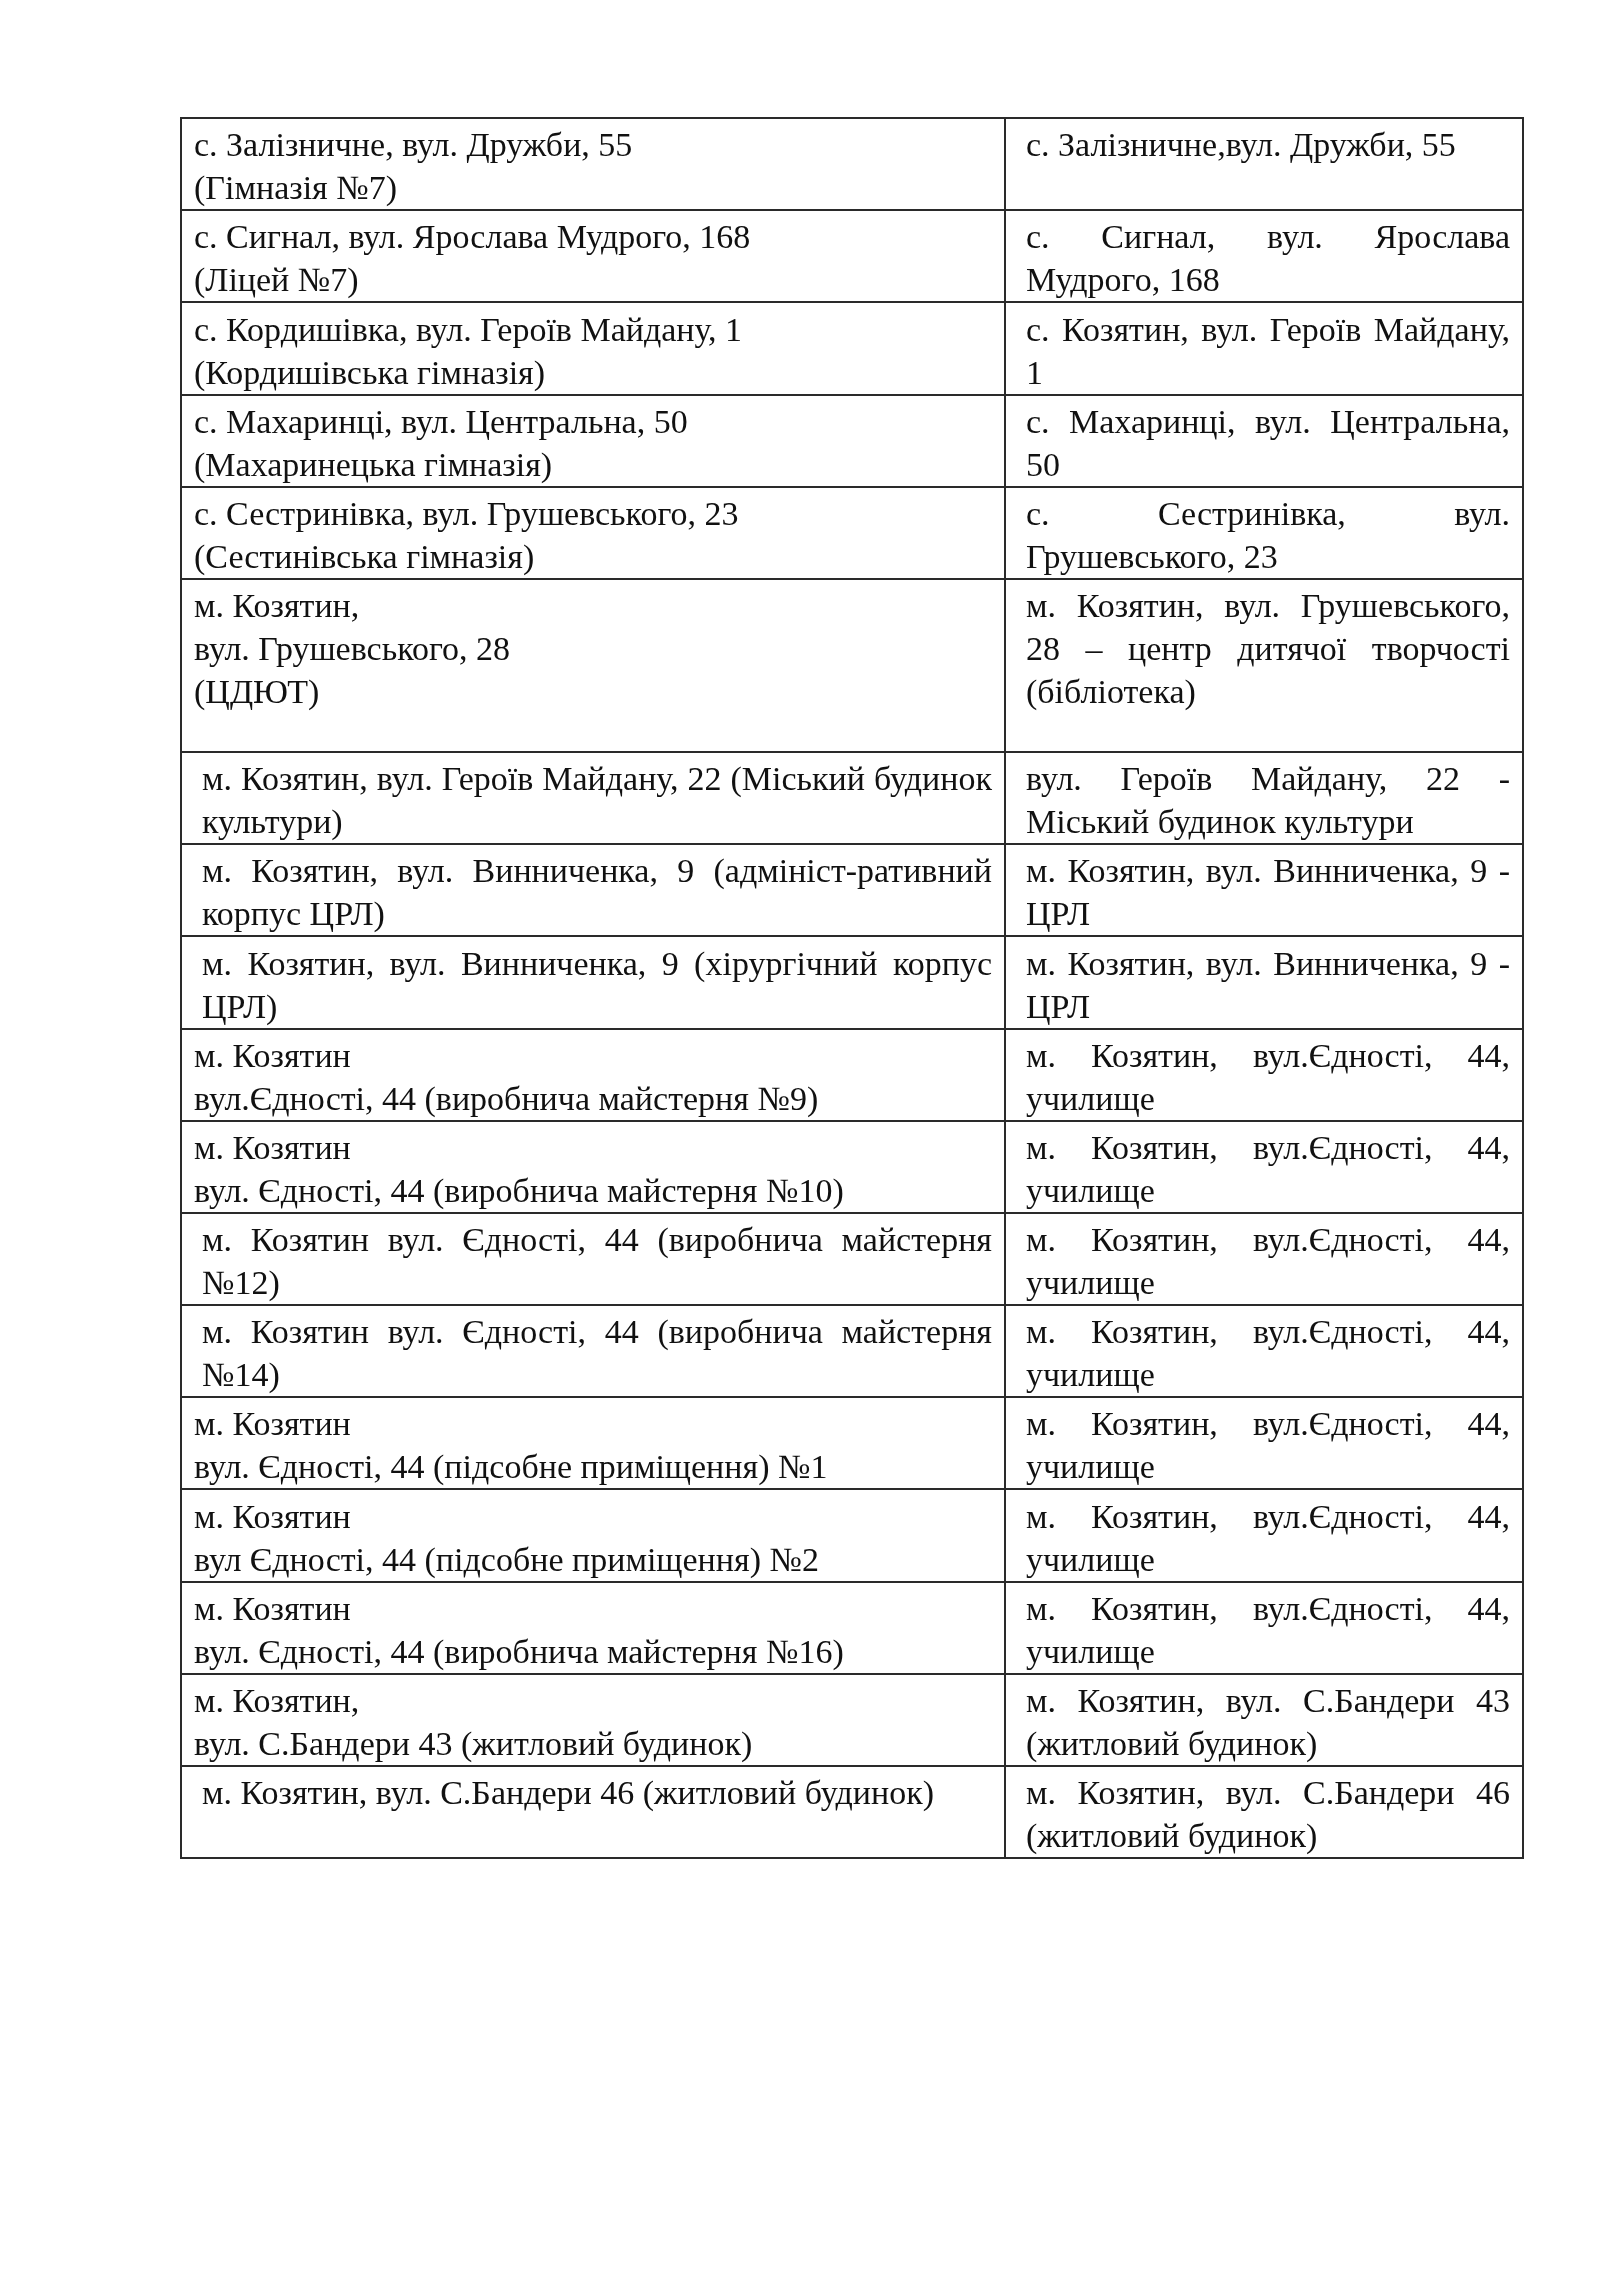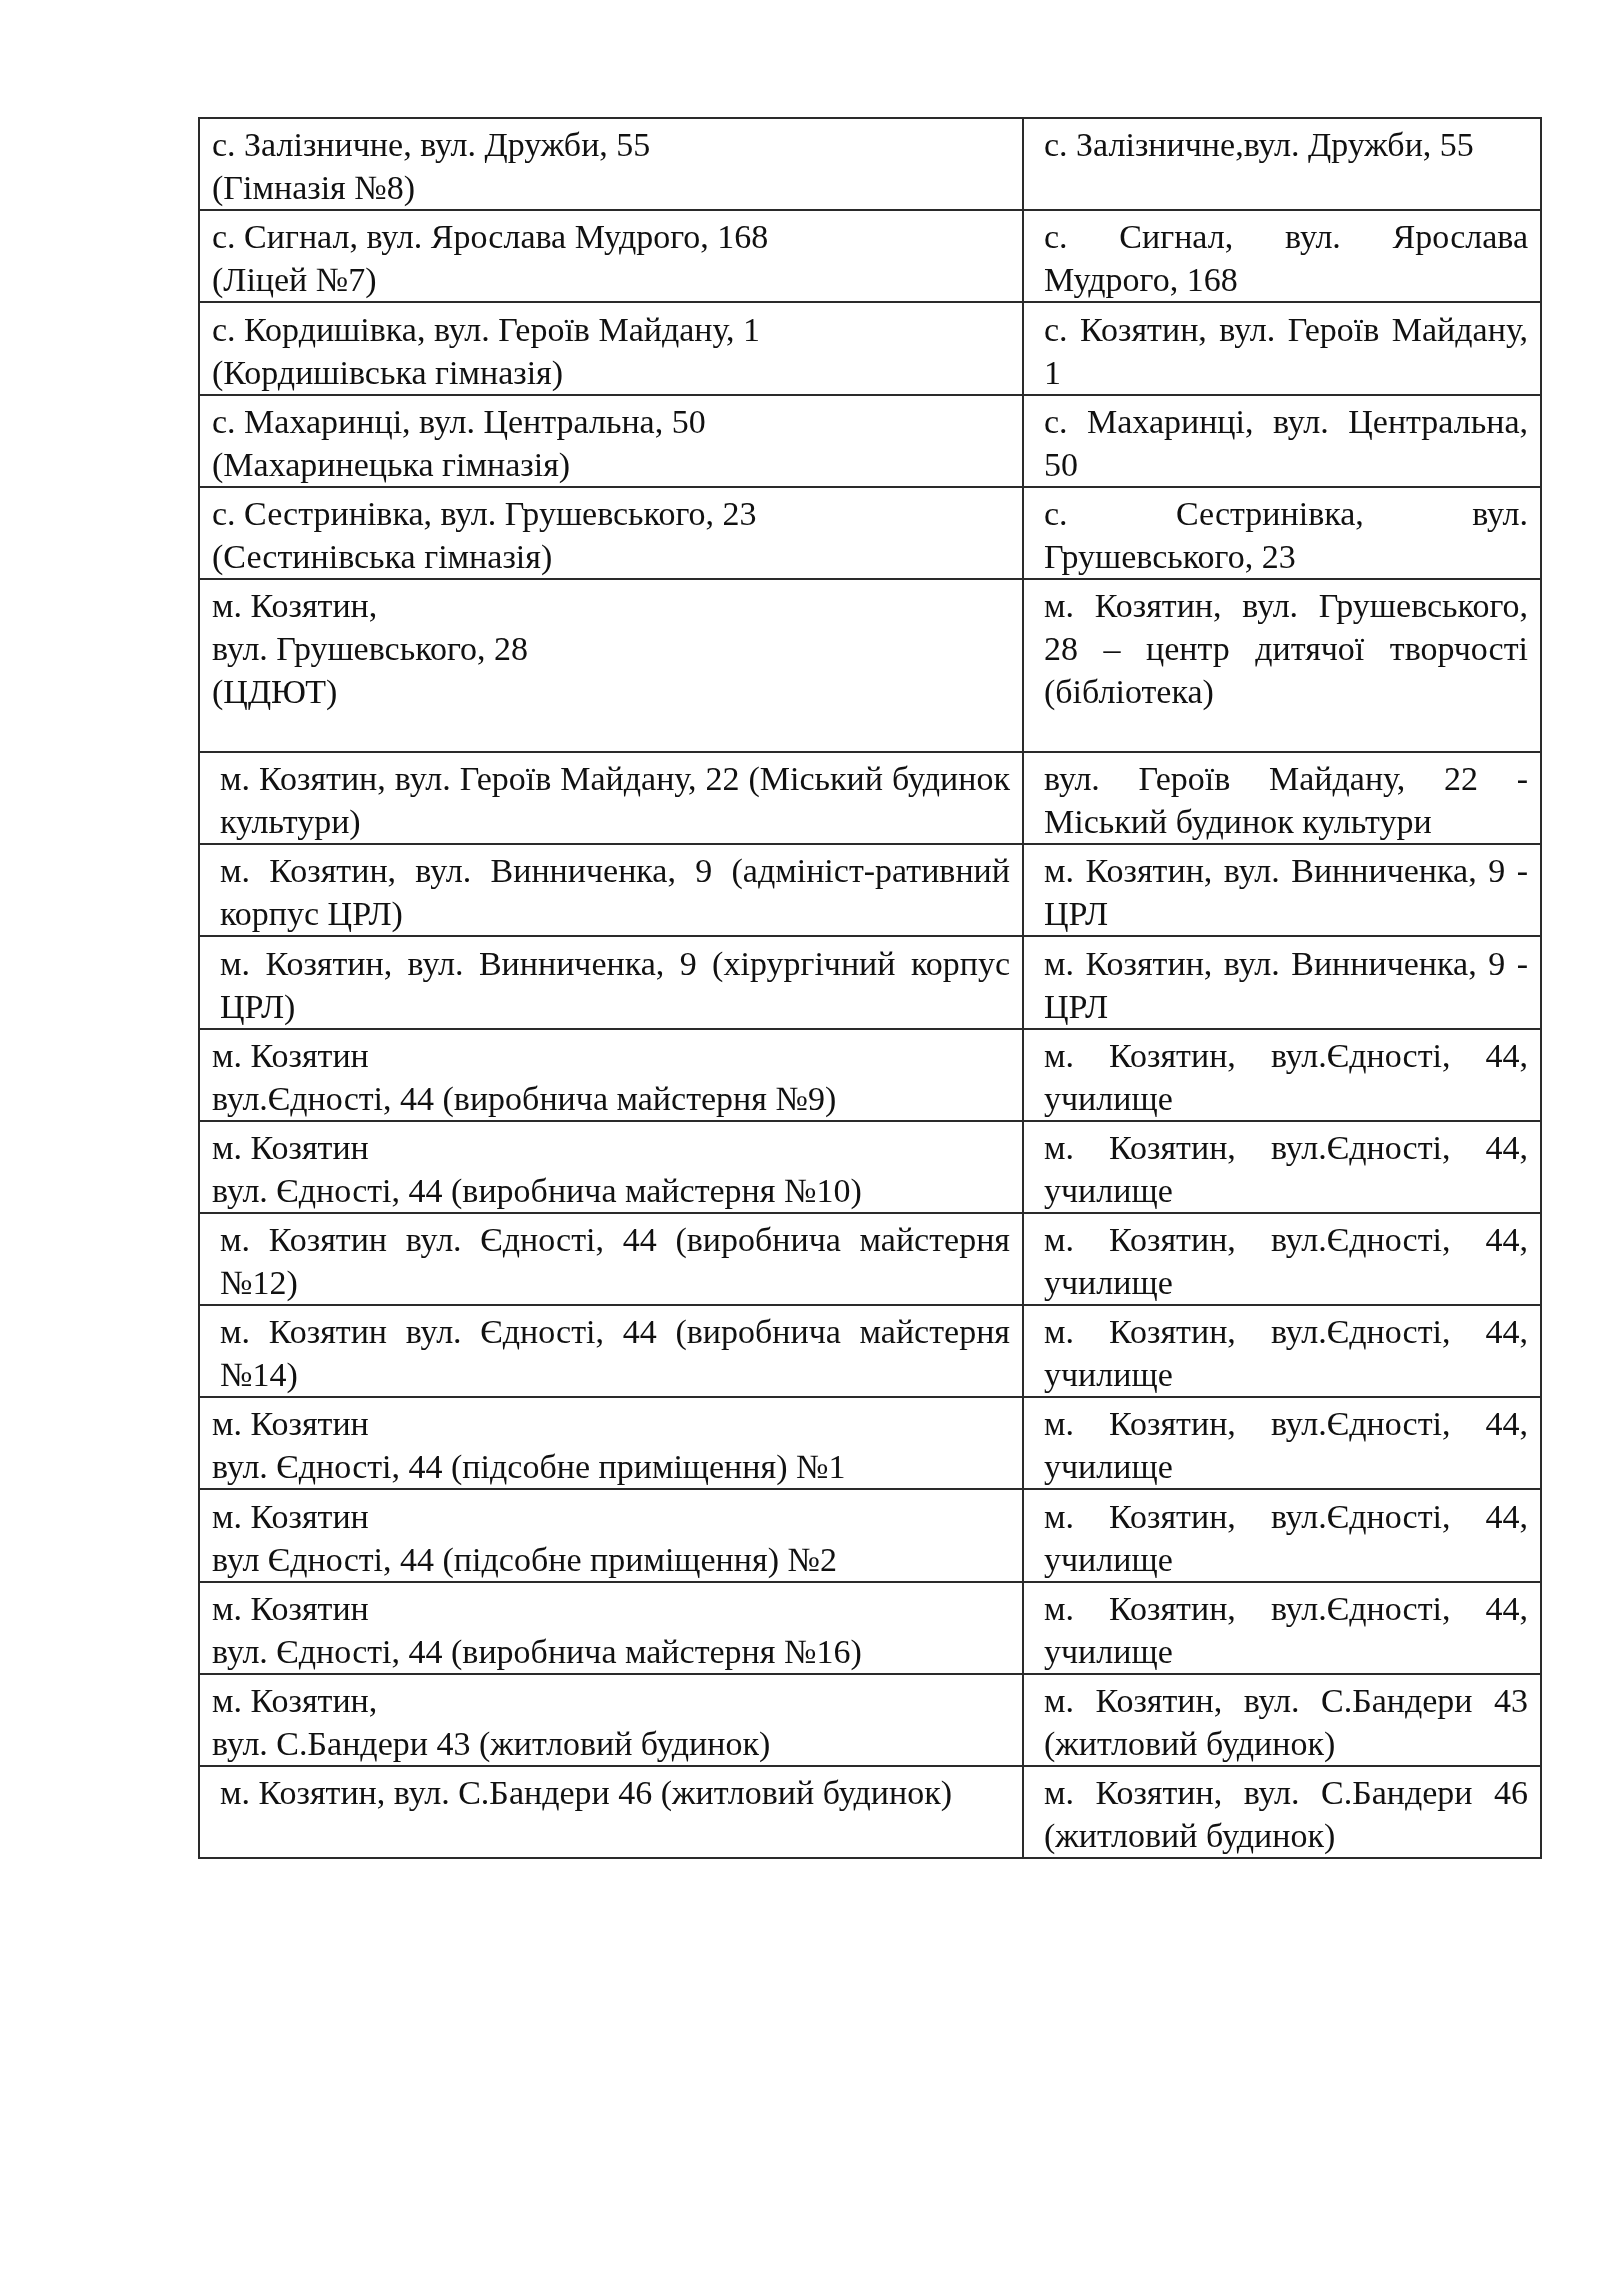--- a/index.html
+++ b/index.html
@@ -17,21 +17,21 @@
     }
     .page {
       position: absolute;
       left: 0; top: 0;
       width: 1623px;
       height: 2295px;
       background: #ffffff;
     }
     table.addr-table {
       position: absolute;
-      left: 198px;
+      left: 180px;
       top: 117px;
       width: 1342px;
       border-collapse: collapse;
       table-layout: fixed;
       border-radius: 25px;
     }
     table.addr-table col.c1 { width: 824px; }
     table.addr-table col.c2 { width: 518px; }
     table.addr-table td {
       border: 2.1px solid #2a2a2a;
@@ -57,21 +57,21 @@
 <div class="page">
   <table class="addr-table">
     <colgroup>
         <col class="c1">
         <col class="c2">
       </colgroup>
     <tbody>
       <tr>
         <td>
             <span class="line">с. Залізничне, вул. Дружби, 55</span>
-            <span class="line">(Гімназія №8)</span>
+            <span class="line">(Гімназія №7)</span>
           </td>
         <td class="just">с. Залізничне,вул. Дружби, 55</td>
       </tr>
       <tr>
         <td>
             <span class="line">с. Сигнал, вул. Ярослава Мудрого, 168</span>
             <span class="line">(Ліцей №7)</span>
           </td>
         <td class="just">с. Сигнал, вул. Ярослава Мудрого, 168</td>
       </tr>

